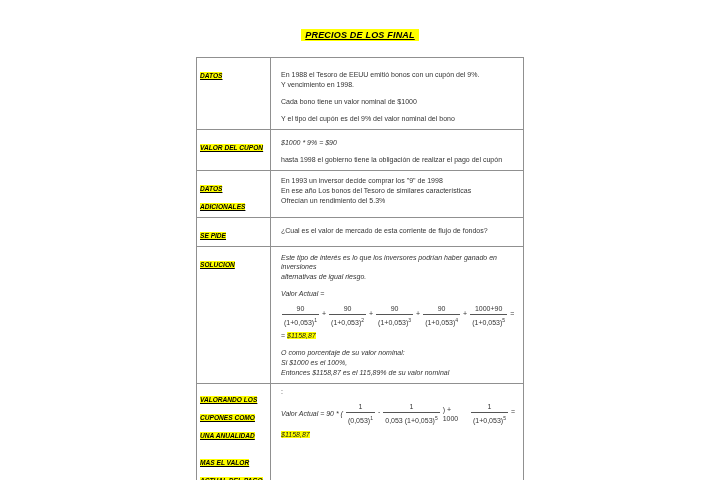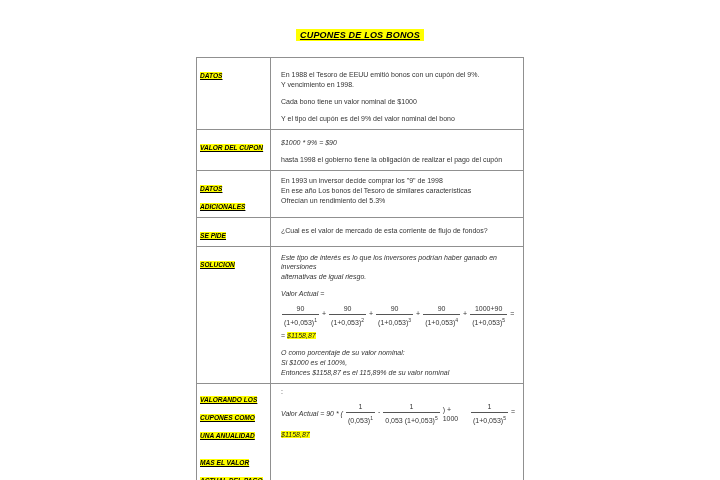--- a/index.html
+++ b/index.html
@@ -41,21 +41,21 @@
   .frac sup{font-size:5px;vertical-align:super;}
   .op{margin:0 2px;display:inline-block;transform:translateY(-2px);}
   .op-flat{margin:0 2px;display:inline-block;}
   .prefix-text{margin-right:2px;white-space:nowrap;}
   .result-line{margin-top:3px;}
 </style>
 </head>
 <body>
 
 <div class="title-wrap">
-  <span class="doc-title">CUPONES DE LOS BONOS</span>
+  <span class="doc-title">PRECIOS DE LOS FINAL</span>
 </div>
 
 <table class="bonds">
 
   <tbody>
       <tr style="height:68px;">
     <td class="label-cell pt-datos">
       <span class="hl-label">DATOS</span>
     </td>
     <td class="content-cell" style="padding-top:12px;">

